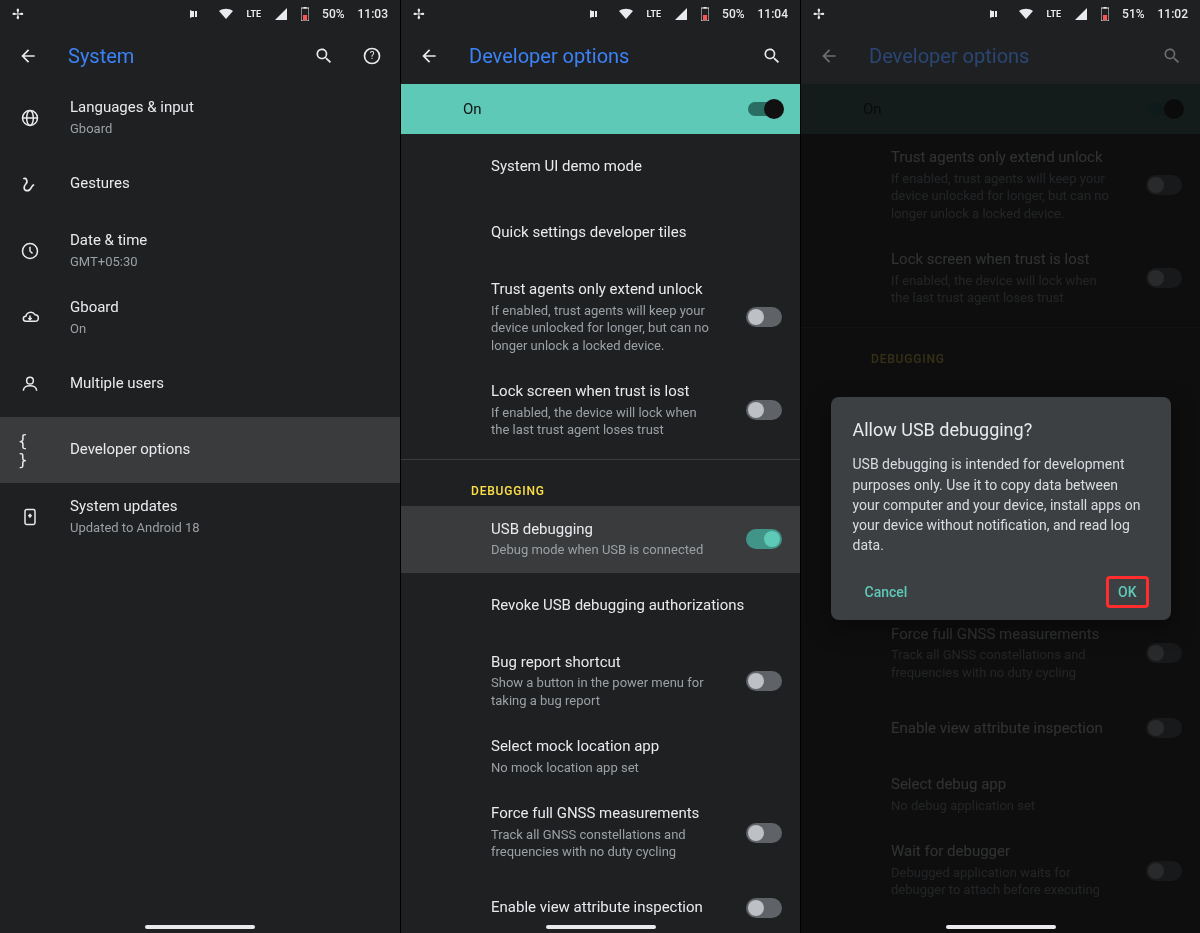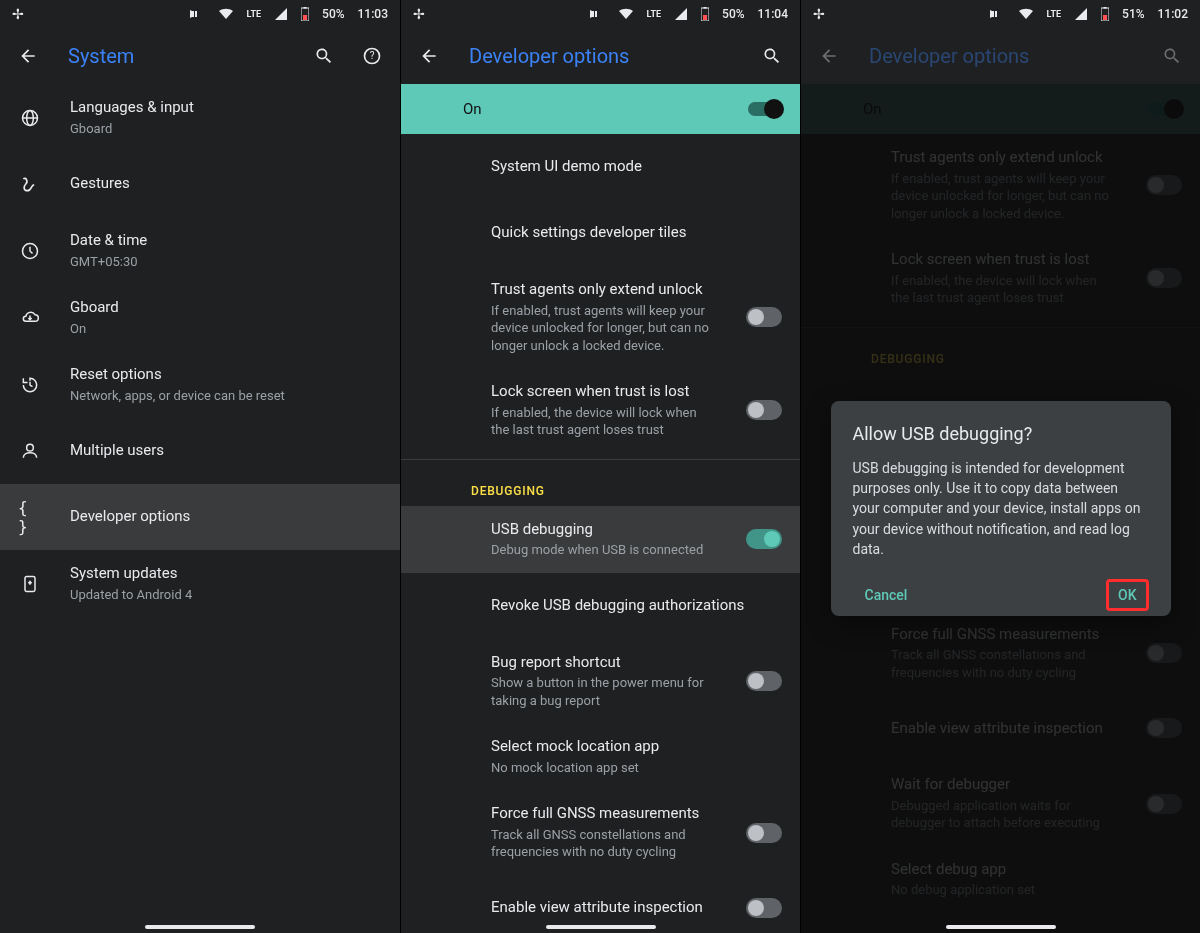--- a/index.html
+++ b/index.html
@@ -27,21 +27,21 @@
   .highlighted { background:#3a3b3c; }
   .divider { height:1px; background:#3a3b3c; margin:6px 0; }
   .toggle { width:36px; height:20px; border-radius:10px; background:#5f6368; position:relative; cursor:pointer; }
   .toggle::after { content:''; position:absolute; width:16px; height:16px; border-radius:50%; background:#bdc1c6; top:2px; left:2px; transition:all .2s; }
   .toggle.on { background:#419488; }
   .toggle.on::after { left:18px; background:#5fc9b8; }
   .toggle.master { width:34px; height:14px; background:#2a6e63; }
   .toggle.master::after { width:20px; height:20px; top:-3px; left:16px; background:#111; }
   .dimmed { opacity:0.38; }
   .dialog-overlay { position:absolute; inset:0; background:rgba(0,0,0,0.55); display:flex; align-items:center; justify-content:center; padding:20px; }
-  .dialog { background:#3c4043; border-radius:8px; padding:22px 22px 5px 22px; width:100%; max-width:340px; box-shadow:0 8px 24px rgba(0,0,0,0.4); }
+  .dialog { background:#3c4043; border-radius:8px; padding:22px 22px 12px 22px; width:100%; max-width:340px; box-shadow:0 8px 24px rgba(0,0,0,0.4); }
   .dialog-title { font-size:18px; color:#e8eaed; margin-bottom:14px; }
   .dialog-body { font-size:14px; color:#dadce0; line-height:1.45; margin-bottom:20px; }
   .dialog-actions { display:flex; justify-content:space-between; gap:8px; }
   .dialog-btn { color:#5fc9b8; font-size:14px; font-weight:500; padding:8px 12px; cursor:pointer; border:none; background:none; }
   .ok-highlight { border:3px solid #ff2d2d; border-radius:4px; padding:5px 9px; }
   .nav-gesture { position:absolute; bottom:4px; left:50%; transform:translateX(-50%); width:110px; height:4px; border-radius:2px; background:#e8eaed; }
   svg { display:block; }
 </style>
 </head>
 <body>
@@ -144,32 +144,20 @@
           </svg>
         </div>
         <div class="text-block">
           <div class="primary">Gboard</div>
           <div class="secondary">On</div>
         </div>
       </div>
       <div class="list-item">
         <div class="item-icon">
           <svg width="20" height="20" viewBox="0 0 24 24">
-            <path fill="none" stroke="currentColor" stroke-width="1.8" d="M4 12a8 8 0 108-8v3M4 4v5h5"></path>
-            <path stroke="currentColor" stroke-width="1.8" d="M12 8v4l3 2"></path>
-          </svg>
-        </div>
-        <div class="text-block">
-          <div class="primary">Reset options</div>
-          <div class="secondary">Network, apps, or device can be reset</div>
-        </div>
-      </div>
-      <div class="list-item">
-        <div class="item-icon">
-          <svg width="20" height="20" viewBox="0 0 24 24">
             <circle cx="12" cy="8" r="4" fill="none" stroke="currentColor" stroke-width="1.8"></circle>
             <path fill="none" stroke="currentColor" stroke-width="1.8" d="M4 20c0-4 4-6 8-6s8 2 8 6"></path>
           </svg>
         </div>
         <div class="text-block">
           <div class="primary">Multiple users</div>
         </div>
       </div>
       <div class="list-item highlighted">
         <div class="item-icon">
@@ -181,21 +169,21 @@
       </div>
       <div class="list-item">
         <div class="item-icon">
           <svg width="20" height="20" viewBox="0 0 24 24">
             <rect x="6" y="3" width="12" height="18" rx="2" fill="none" stroke="currentColor" stroke-width="1.8"></rect>
             <path stroke="currentColor" stroke-width="1.8" d="M12 8v5m-2-2l2-2 2 2"></path>
           </svg>
         </div>
         <div class="text-block">
           <div class="primary">System updates</div>
-          <div class="secondary">Updated to Android 4</div>
+          <div class="secondary">Updated to Android 18</div>
         </div>
       </div>
     </div>
   <div class="nav-gesture"></div>
 </div>
 
 <div class="phone">
   <div class="status-bar">
     <div class="status-left">
         <span class="pinwheel">✢</span>
@@ -416,31 +404,31 @@
       <div class="list-item">
         <div class="item-icon" style="width: 44px;"></div>
         <div class="text-block">
           <div class="primary">Enable view attribute inspection</div>
         </div>
         <div class="toggle"></div>
       </div>
       <div class="list-item">
         <div class="item-icon" style="width: 44px;"></div>
         <div class="text-block">
+          <div class="primary">Select debug app</div>
+          <div class="secondary">No debug application set</div>
+        </div>
+      </div>
+      <div class="list-item">
+        <div class="item-icon" style="width: 44px;"></div>
+        <div class="text-block">
           <div class="primary">Wait for debugger</div>
           <div class="secondary">Debugged application waits for debugger to attach before executing</div>
         </div>
         <div class="toggle"></div>
-      </div>
-      <div class="list-item">
-        <div class="item-icon" style="width: 44px;"></div>
-        <div class="text-block">
-          <div class="primary">Select debug app</div>
-          <div class="secondary">No debug application set</div>
-        </div>
       </div>
     </div>
   <div class="dialog-overlay" style="top:84px">
     <div class="dialog">
       <div class="dialog-title">Allow USB debugging?</div>
       <div class="dialog-body">USB debugging is intended for development purposes only. Use it to copy data between your computer and your device, install apps on your device without notification, and read log data.</div>
       <div class="dialog-actions">
         <button class="dialog-btn">Cancel</button>
         <button class="dialog-btn ok-highlight">OK</button>
       </div>

